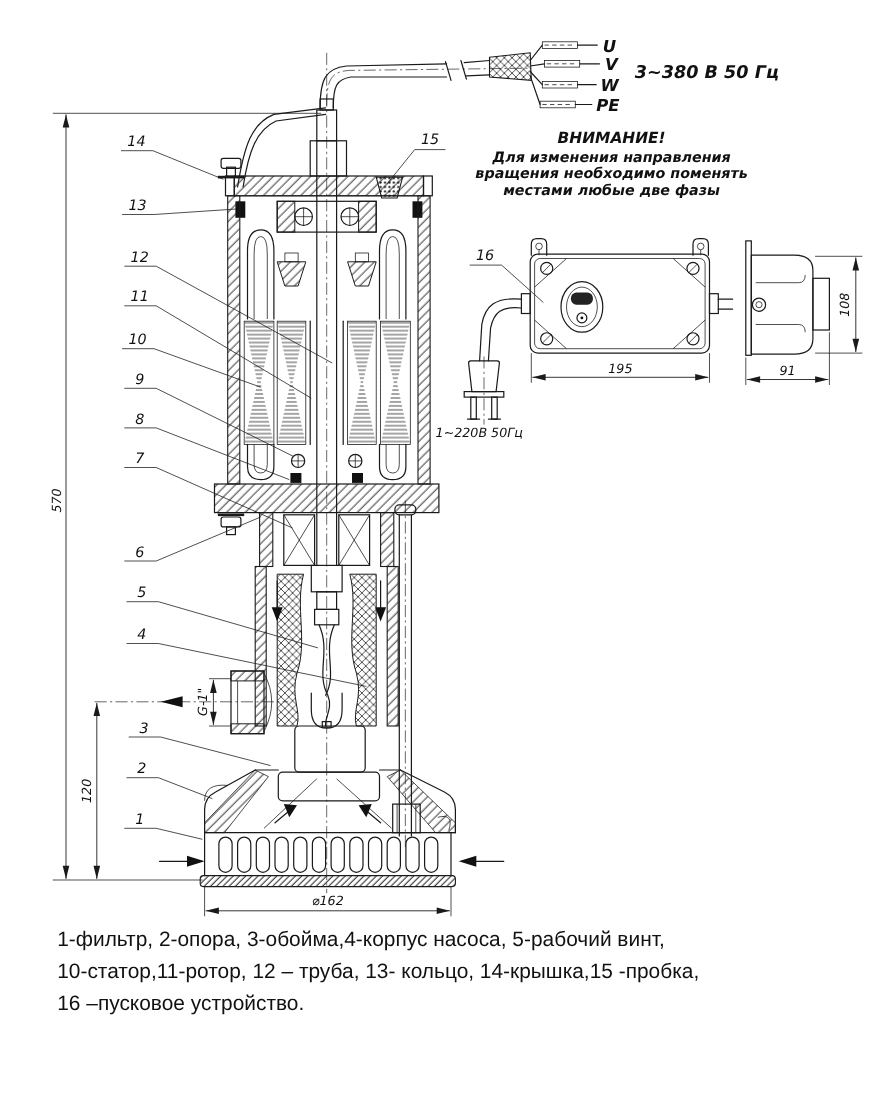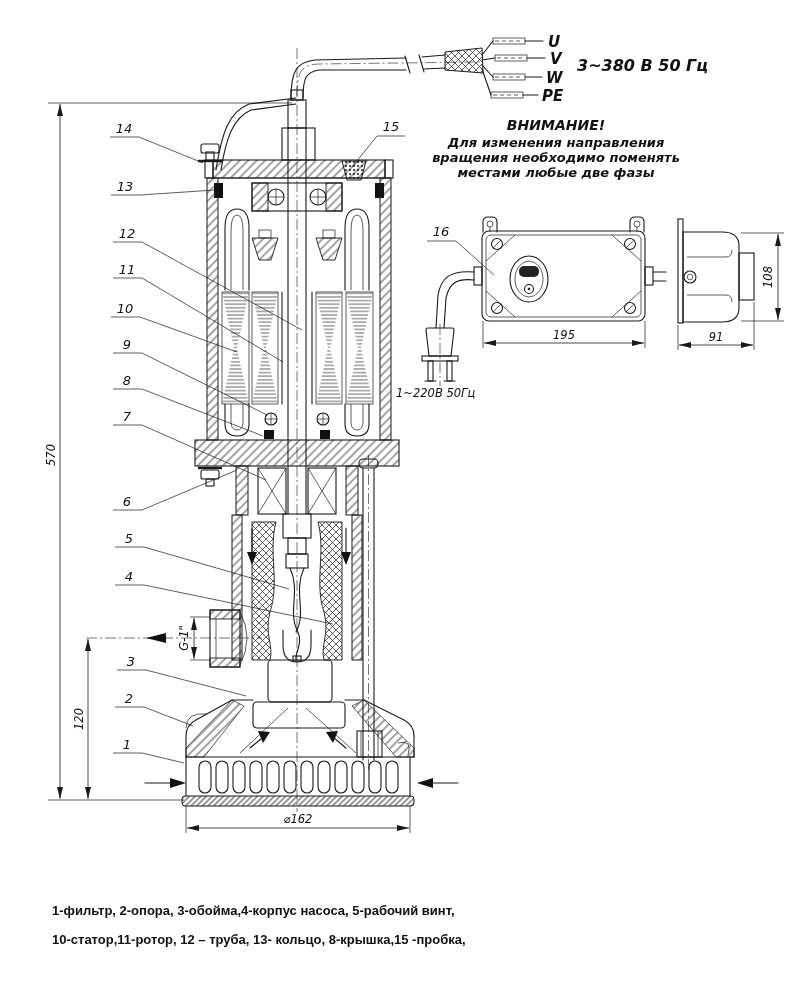--- a/index.html
+++ b/index.html
@@ -11,22 +11,22 @@
   .cl{stroke:#1a1a1a;stroke-width:0.6;fill:none;stroke-dasharray:11 3 2 3;}
   .dim{stroke:#1a1a1a;stroke-width:0.8;fill:none;}
   .blk{fill:#111;stroke:none;}
   text{fill:#111;}
   .t-callout{font:italic 13px "DejaVu Sans", sans-serif;}
   .t-dim{font:italic 11.5px "DejaVu Sans", sans-serif;}
   .t-wire{font:italic 700 15px "DejaVu Sans", sans-serif;}
   .t-pwr{font:italic 700 16px "DejaVu Sans", sans-serif;}
   .t-warn{font:italic 700 13px "DejaVu Sans", sans-serif;}
   .t-warnt{font:italic 700 14px "DejaVu Sans", sans-serif;}
-  .caption{position:absolute;left:52px;top:896px;width:710px;
-           font-size:13px;line-height:29px;color:#111;font-weight:bold;}
+  .caption{position:absolute;left:52px;top:840px;width:710px;
+           font-size:19px;line-height:29px;color:#111;}
 </style>
 </head>
 <body>
 
 <div class="page">
 <svg width="794" height="860" viewBox="0 0 794 860">
   <defs>
     <pattern id="h45" patternUnits="userSpaceOnUse" width="6" height="6" patternTransform="rotate(45)">
       <line x1="1" y1="0" x2="1" y2="6" stroke="#1a1a1a" stroke-width="0.8"></line>
     </pattern>
@@ -418,15 +418,16 @@
       <line class="lt" x1="678" y1="325" x2="678" y2="350"></line>
       <line class="lt" x1="754" y1="302" x2="754" y2="350"></line>
       <line class="dim" x1="679" y1="345" x2="753" y2="345" marker-start="url(#da)" marker-end="url(#da)"></line>
       <text class="t-dim" x="716" y="341" text-anchor="middle">91</text>
     </g>
   </g>
 </svg>
 
   <div class="caption">
     <div>1-фильтр, 2-опора, 3-обойма,4-корпус насоса, 5-рабочий винт,</div>
-    <div>10-статор,11-ротор, 12 – труба, 13- кольцо, 8-крышка,15  -пробка,</div>
+    <div>10-статор,11-ротор, 12 – труба, 13- кольцо, 14-крышка,15  -пробка,</div>
+    <div>16 –пусковое устройство.</div>
   </div>
 </div>
 
 </body></html>

